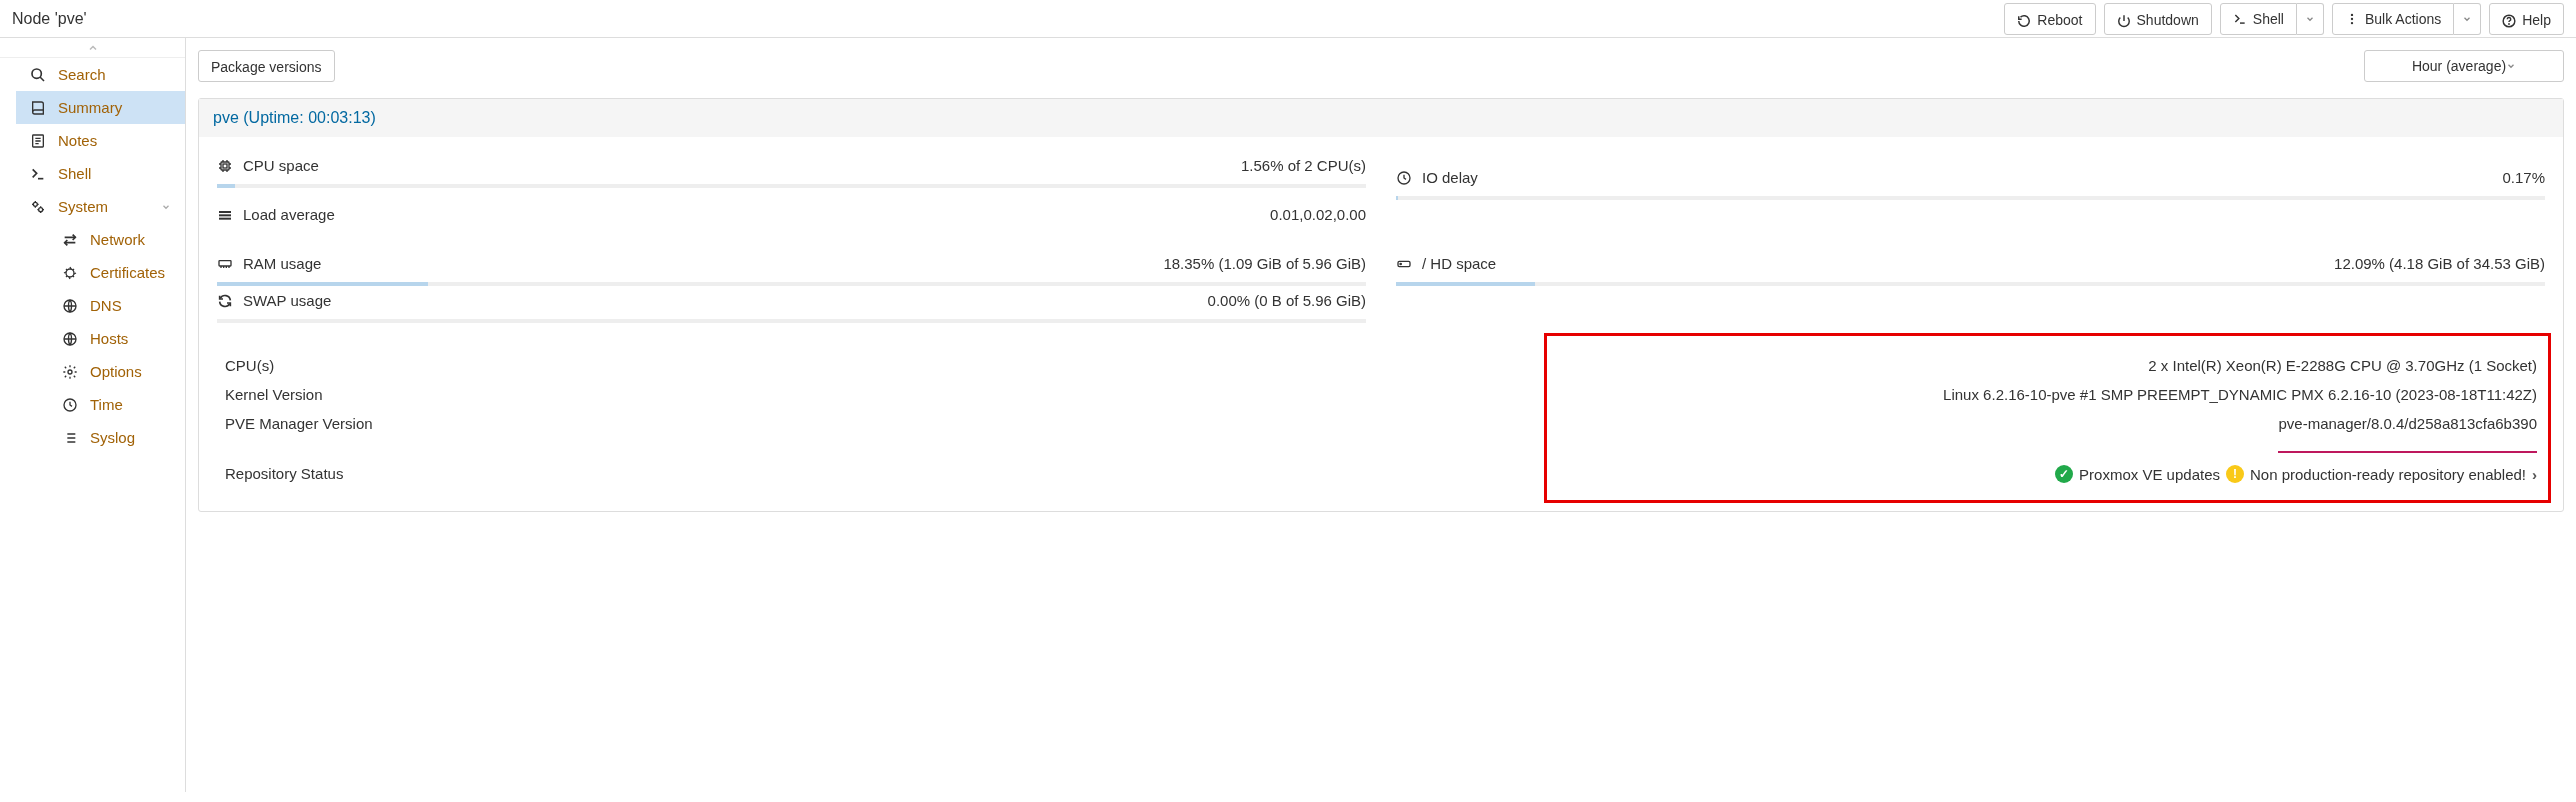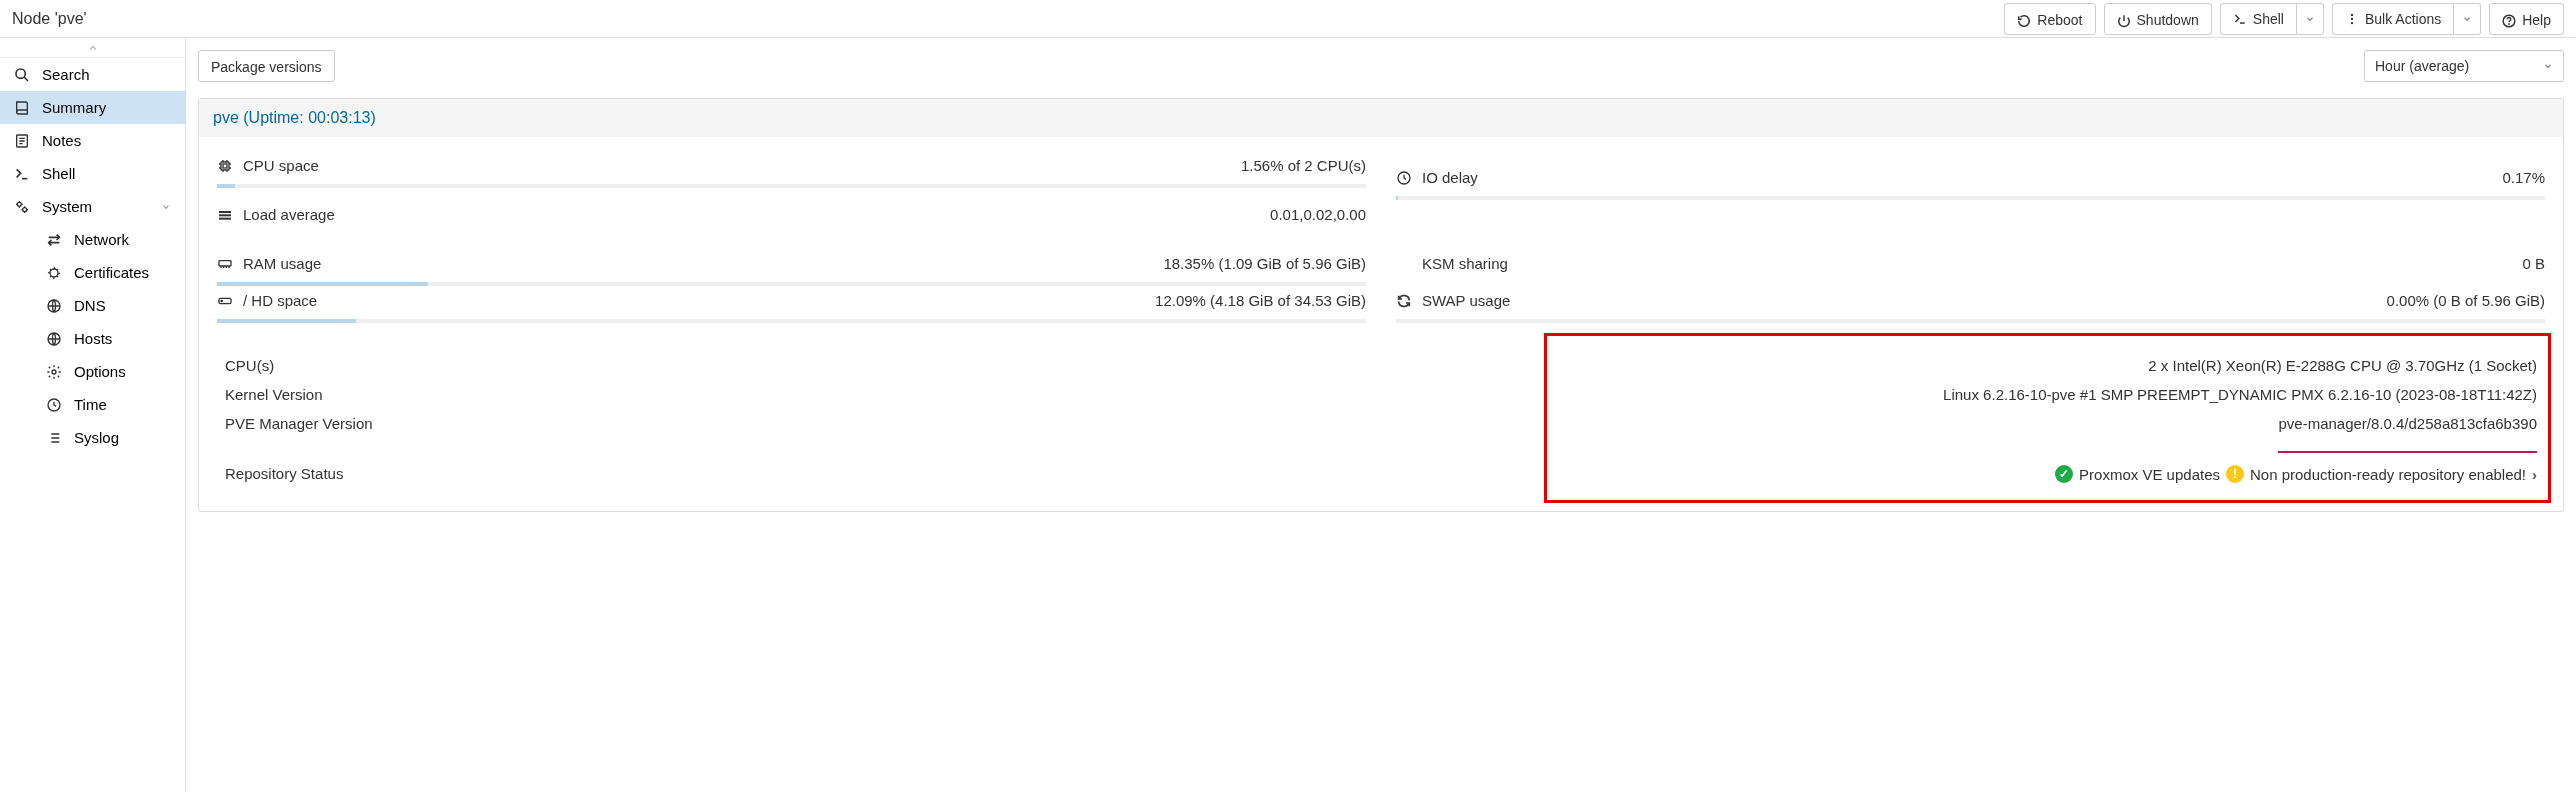--- a/index.html
+++ b/index.html
@@ -84,22 +84,23 @@
     border-bottom: 1px solid #eee;
     color: #bbb;
     cursor: pointer;
   }
   .nav-item {
     display: flex;
     align-items: center;
     gap: 10px;
     padding: 8px 14px;
     font-size: 15px;
-    color: #000000;
+    color: #a16207;
     cursor: pointer;
+    margin-left: 16px;
   }
   .nav-item.selected {
     background: #cde2f5;
   }
   .nav-item .nav-icon {
     width: 18px;
     text-align: center;
     color: #333;
   }
   .nav-item.sub {
@@ -117,21 +118,21 @@
   }
   .toolbar {
     display: flex;
     align-items: center;
     justify-content: space-between;
     margin-bottom: 16px;
   }
   .select-box {
     display: flex;
     align-items: center;
-    justify-content: space-between;
+    justify-content: center;
     border: 1px solid #ccc;
     border-radius: 3px;
     padding: 6px 10px;
     width: 200px;
     height: 32px;
     font-size: 14px;
     cursor: pointer;
     background: #fff;
   }
   .panel {
@@ -541,27 +542,20 @@
                 </span>
                 <span>RAM usage</span>
               </div>
               <div class="stat-value">18.35% (1.09 GiB of 5.96 GiB)</div>
             </div>
             <div class="progress-bar">
                 <div class="progress-fill" style="width:18.35%"></div>
               </div>
           </div>
 
-          <div class="stat-row">
-            <div class="stat-label">
-              <span class="stat-icon" style="width:18px;"></span>
-              <span>KSM sharing</span>
-            </div>
-            <div class="stat-value">0 B</div>
-          </div>
 
           <div class="progress-wrap">
             <div class="stat-row">
               <div class="stat-label">
                 <span class="stat-icon">
                   <svg width="16" height="16" viewBox="0 0 24 24" fill="none" stroke="#333" stroke-width="2">
                       <rect x="3" y="8" width="18" height="8" rx="2"></rect>
                       <circle cx="7" cy="12" r="1" fill="#333"></circle>
                     </svg>
                 </span>

